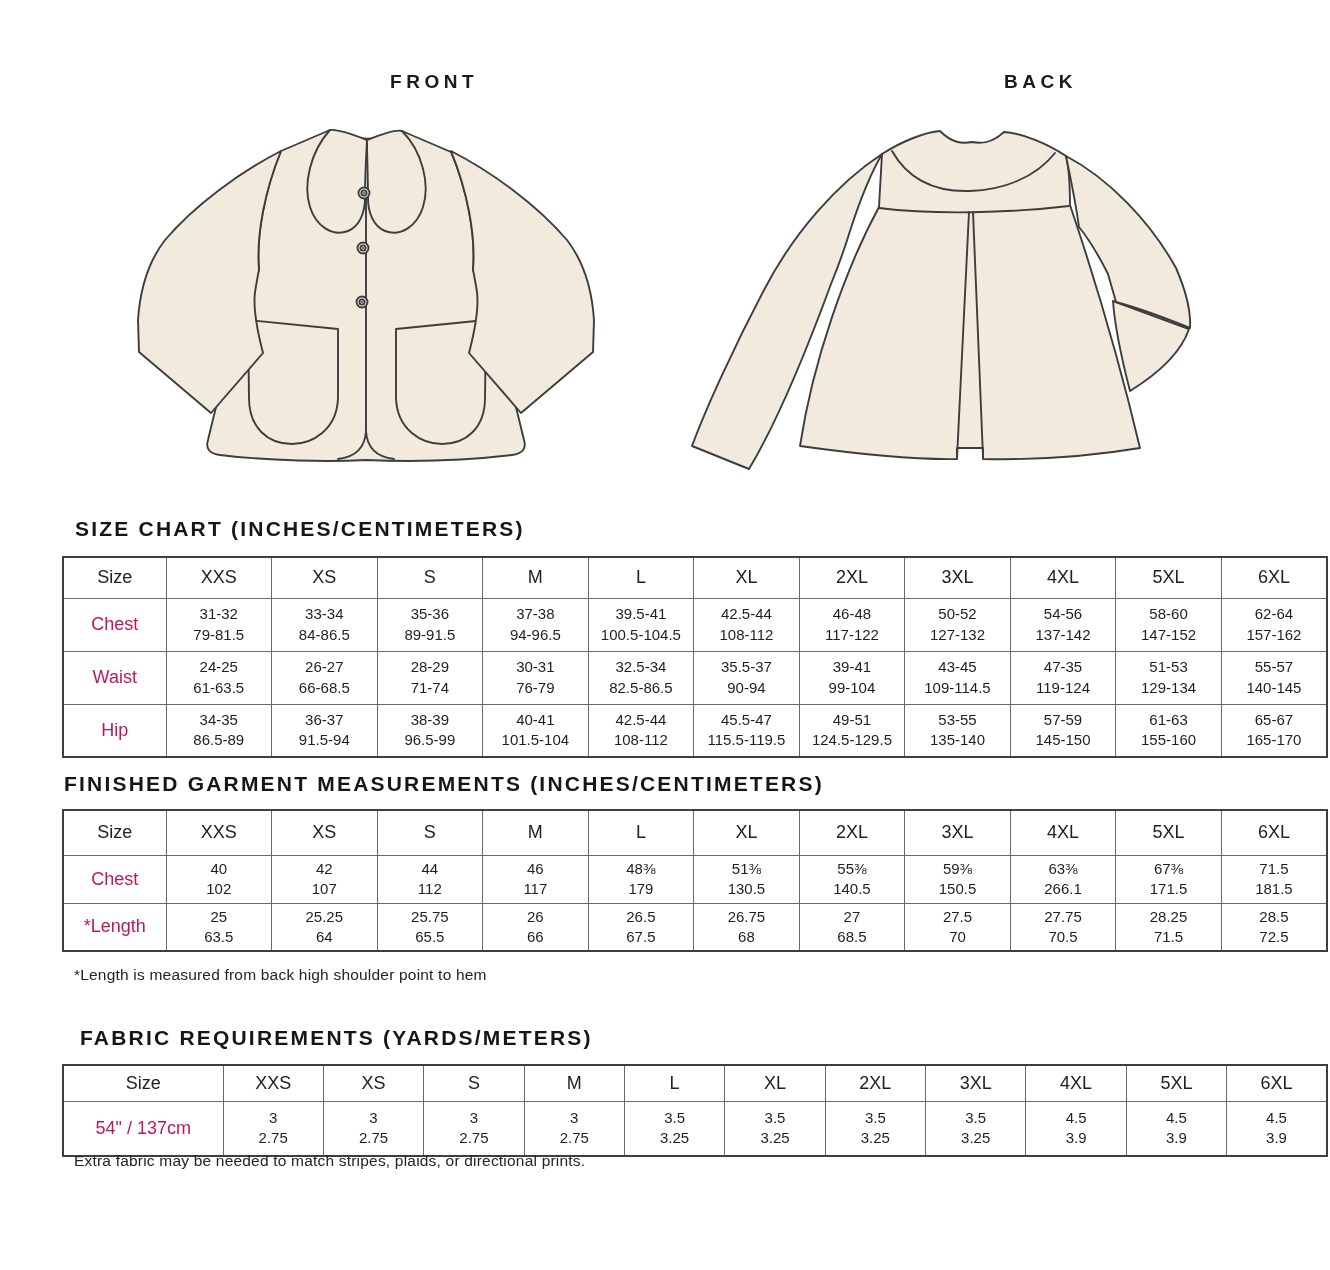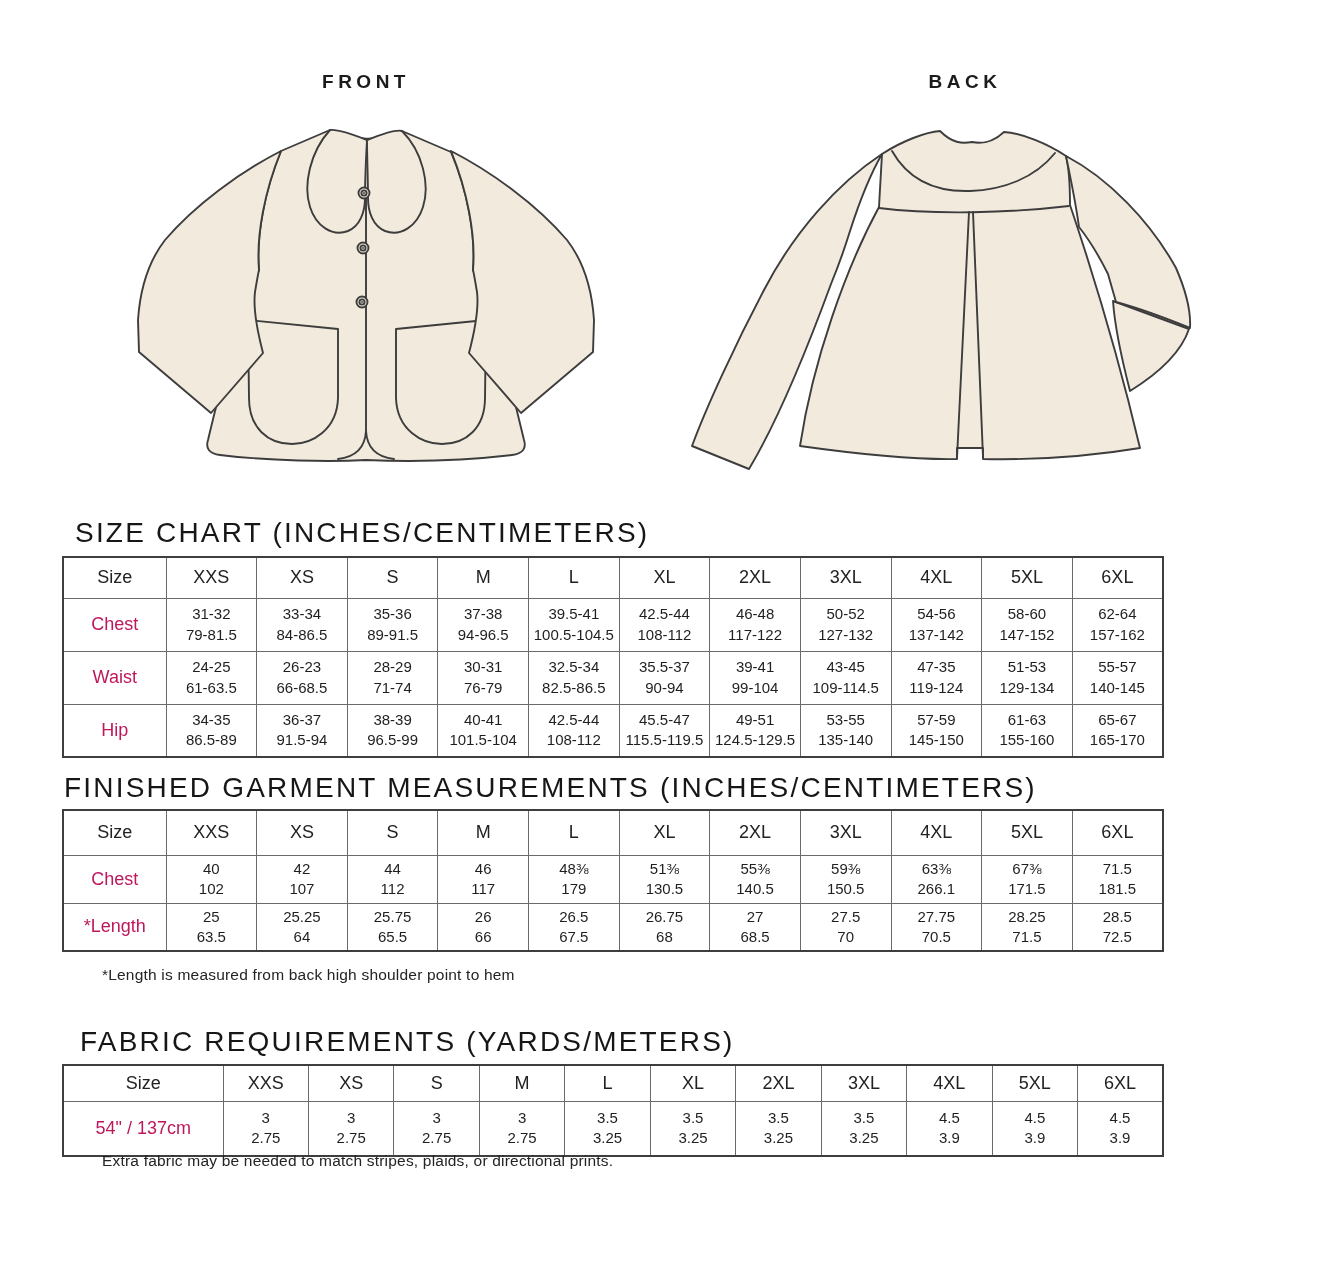--- a/index.html
+++ b/index.html
@@ -7,65 +7,65 @@
     --garment-outline: #3d3d3d;
   }
   * { margin:0; padding:0; box-sizing:border-box; }
   html,body { background:#ffffff; }
   body {
     width:1330px; height:1270px; position:relative;
     font-family:"Liberation Sans","DejaVu Sans",sans-serif;
     color:#1e1e1e;
   }
   .diagram-label {
-    position:absolute; width:224px; text-align:center;
+    position:absolute; width:224px; text-align:right;
     font-size:19px; font-weight:700; letter-spacing:4.5px; color:#1b1b1b;
   }
   #front-label { left:254px; top:71px; }
   #back-label  { left:853px; top:71px; }
   svg.garment { position:absolute; }
   #front-svg { left:120px; top:105px; }
   #back-svg  { left:650px; top:105px; }
   svg.garment path, svg.garment line, svg.garment circle {
     fill:var(--garment-fill); stroke:var(--garment-outline);
     stroke-width:1.9; stroke-linejoin:round; stroke-linecap:round;
   }
   svg.garment .seam { fill:none; }
   svg.garment .dot { fill:var(--garment-outline); stroke:none; }
   .section-title {
     position:absolute;
-    font-size:28px; font-weight:400; letter-spacing:2.2px; color:#161616;
+    font-size:21px; font-weight:700; letter-spacing:2.2px; color:#161616;
     white-space:nowrap;
   }
   #size-title { left:75px; top:517px; }
   #fin-title  { left:64px; top:772px; }
   #fab-title  { left:80px; top:1026px; }
   table {
     position:absolute; border-collapse:collapse; table-layout:fixed;
-    width:1102px; left:62px;
+    width:1266px; left:62px;
     border:2px solid #3e3e3e;
     text-align:center;
   }
   #size-table { top:556px; }
   #fin-table  { top:809px; }
   #fab-table  { top:1064px; }
   th, td { border:1px solid #6a6a6a; font-weight:400; padding:0; vertical-align:middle; }
   th.col-head { font-size:18px; color:#222; }
   th.row-label { font-size:18px; color:#be185d; }
   td div { font-size:15px; line-height:1.34; color:#1f1f1f; }
   #size-table thead tr { height:41px; }
   #size-table tbody tr { height:53px; }
   #fin-table thead tr  { height:45px; }
   #fin-table tbody tr  { height:48px; }
   #fab-table thead tr  { height:36px; }
   #fab-table tbody tr  { height:55px; }
   col.label-col  { width:103px; }
   col.label-col-wide { width:160px; }
   .note {
-    position:absolute; font-size:15.5px; color:#242424; letter-spacing:0.2px;margin-left:28px;
+    position:absolute; font-size:15.5px; color:#242424; letter-spacing:0.2px;
   }
   #fin-note { left:74px; top:966px; }
   #fab-note { left:74px; top:1152px; }
 </style>
 </head>
 <body>
 
 <div id="front-label" class="diagram-label">FRONT</div>
 <div id="back-label" class="diagram-label">BACK</div>
 
@@ -266,21 +266,21 @@
           <div>157-162</div>
         </td>
       </tr>
       <tr>
         <th class="row-label">Waist</th>
         <td>
           <div>24-25</div>
           <div>61-63.5</div>
         </td>
         <td>
-          <div>26-23</div>
+          <div>26-27</div>
           <div>66-68.5</div>
         </td>
         <td>
           <div>28-29</div>
           <div>71-74</div>
         </td>
         <td>
           <div>30-31</div>
           <div>76-79</div>
         </td>

